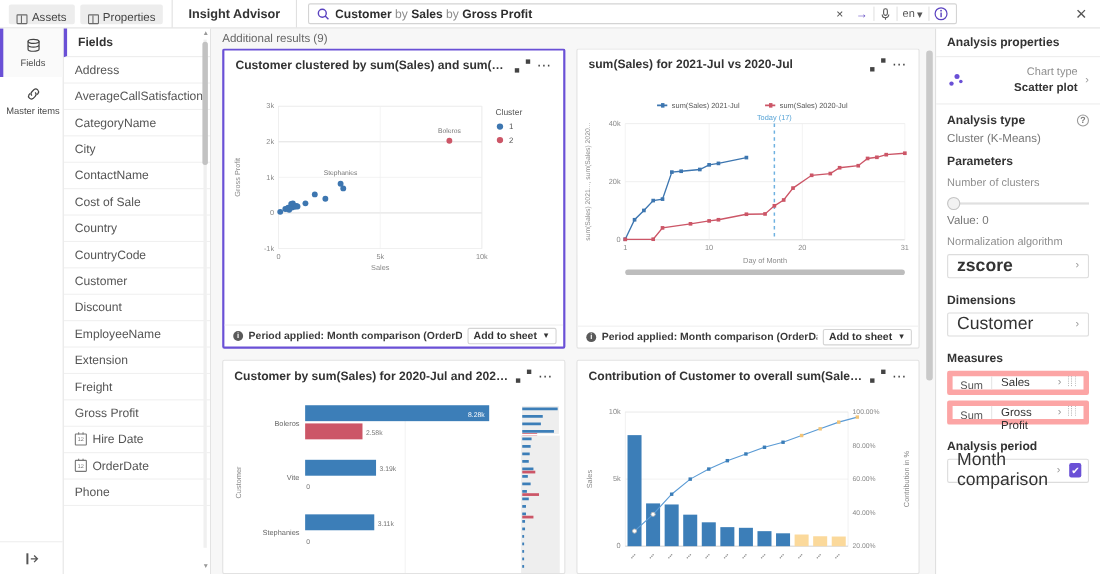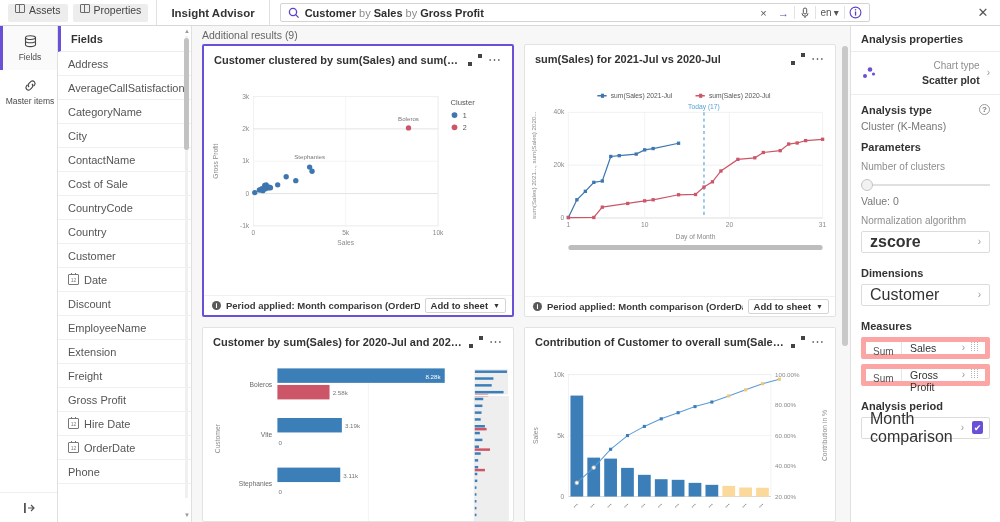--- a/index.html
+++ b/index.html
@@ -13,21 +13,21 @@
   .app { display: flex; flex-direction: column; width: 1000px; height: 522px; }
 
   
   .topbar {
     height: 26px; min-height: 26px; display: flex; align-items: stretch;
     background: #fff; border-bottom: 1px solid #d9d9d9;
   }
   .tb-left { display: flex; align-items: center; gap: 5px; padding: 0 8px;
              border-right: 1px solid #e0e0e0; }
   .pillbtn {
-    display: flex; align-items: flex-start; gap: 4px; height: 18px; padding: 0 7px;
+    display: flex; align-items: flex-end; gap: 4px; height: 18px; padding: 0 7px;
     background: #ededed; border-radius: 2px; font-size: 10.5px; color: #444;
     cursor: pointer; white-space: nowrap;
   }
   .panelico { width: 10px; height: 9px; border: 1px solid #6a6a6a; border-radius: 1px;
               position: relative; flex: 0 0 auto; }
   .panelico:after { content:""; position:absolute; left:3px; top:0; bottom:0;
                     width:1px; background:#6a6a6a; }
   .tb-title { display: flex; align-items: center; padding: 0 14px; font-weight: bold;
               font-size: 11.5px; color: #333; border-right: 1px solid #e0e0e0; }
   .tb-search { flex: 1; display: flex; align-items: center; padding: 0 10px; }
@@ -276,33 +276,27 @@
           <div class="arow">
             <span>City</span>
           </div>
           <div class="arow">
             <span>ContactName</span>
           </div>
           <div class="arow">
             <span>Cost of Sale</span>
           </div>
           <div class="arow">
+            <span>Country</span>
+          </div>
+          <div class="arow">
             <span>CountryCode</span>
           </div>
           <div class="arow">
-            <span>Country</span>
-          </div>
-          <div class="arow">
             <span>Customer</span>
-          </div>
-          <div class="arow">
-            <span class="cal">
-              <span>12</span>
-            </span>
-            <span>Date</span>
           </div>
           <div class="arow">
             <span>Discount</span>
           </div>
           <div class="arow">
             <span>EmployeeName</span>
           </div>
           <div class="arow">
             <span>Extension</span>
           </div>

